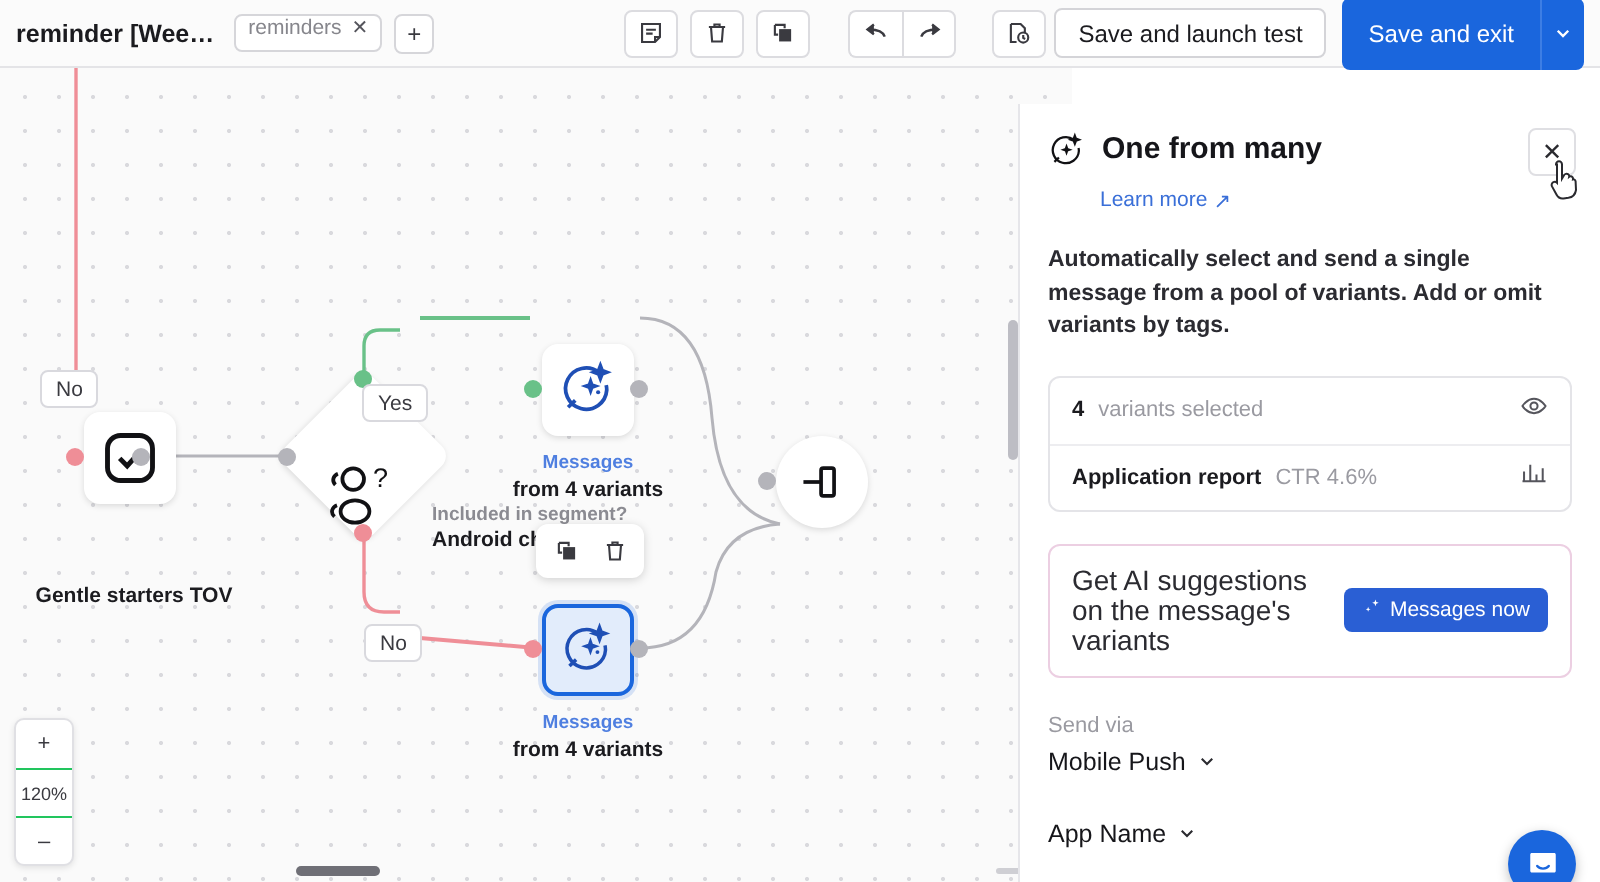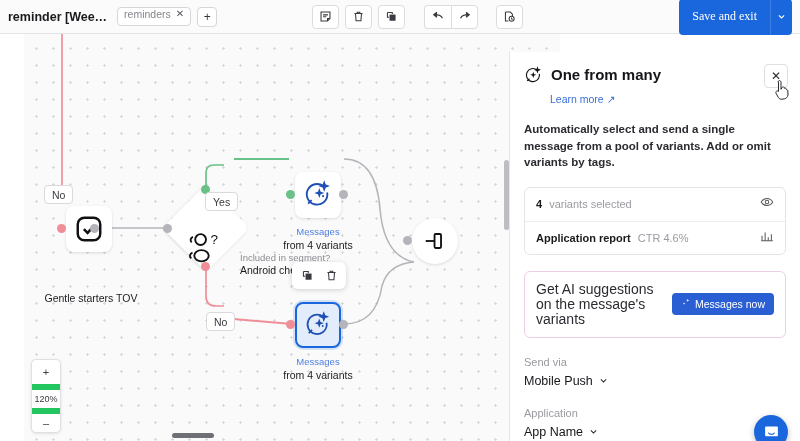--- a/index.html
+++ b/index.html
@@ -55,47 +55,47 @@
     border: 1px solid #d4d4d8; border-radius: 4px; background: #fff;
     font-size: 12px; color: #1b1b1f; cursor: pointer;
     font-family: "Liberation Sans", sans-serif;
     display: inline-flex; align-items: center;
   }
   .btn-primary-split { display: inline-flex; align-items: stretch; }
   .btn-primary {
     height: 36px; padding: 0 13px;
     background: #1a66dd; color: #fff; border: none;
     border-radius: 4px 0 0 4px; font-size: 12px; cursor: pointer;
-    font-family: Liberation Serif, serif;
+    font-family: Liberation Sans, sans-serif;
     display: inline-flex; align-items: center;
   }
   .btn-primary-caret {
     width: 22px; background: #1a66dd; color: #fff;
     border: none; border-left: 1px solid #3d7ee4;
     border-radius: 0 4px 4px 0; cursor: pointer;
     display: inline-flex; align-items: center; justify-content: center;
     font-size: 9px;
   }
 
   
   .canvas {
     position: absolute; top: 34px; left: 0; width: 536px; height: 407px;
-    background: #fafafa; overflow: hidden; margin-left: 24px;
+    background: #fafafa; overflow: hidden;
   }
   .dots {
     position: absolute; inset: 0;
     background-image: radial-gradient(#d9d9dd 1px, transparent 1.1px);
     background-size: 17px 17px;
     background-position: 4px 6px;
   }
   .edges { position: absolute; inset: 0; }
 
   .node-label {
     position: absolute; font-size: 10.5px; color: #1b1b1f;
-    white-space: nowrap; text-align: center;
+    white-space: nowrap; text-align: center; font-weight: bold;
   }
   .node-label.sub { color: #8b8b92; font-size: 9.5px; }
   .node-label.link { color: #4f7fe0; font-size: 9.5px; }
 
   .sq-node {
     position: absolute; width: 46px; height: 46px;
     background: #fff; border-radius: 8px;
     box-shadow: 0 1px 3px rgba(0,0,0,.13);
     display: flex; align-items: center; justify-content: center;
   }
@@ -147,21 +147,21 @@
     position: absolute; left: 7px; top: 325px; width: 30px;
     background: #fff; border: 1px solid #e0e0e4; border-radius: 5px;
     box-shadow: 0 1px 3px rgba(0,0,0,.10);
     overflow: hidden;
   }
   .zoom-ctl div {
     height: 24px; display: flex; align-items: center; justify-content: center;
     font-size: 11px; color: #3a3a40; cursor: pointer;
   }
   .zoom-ctl .lvl { font-size: 9px; cursor: default; }
-  .zoom-ctl div + div { border-top: 6px solid #22c55e; }
+  .zoom-ctl div + div { border-top: 1px solid #22c55e; }
 
   .hscroll-track {
     position: absolute; left: 0; bottom: 2px; width: 536px; height: 6px;
   }
   .hscroll-thumb {
     position: absolute; left: 148px; top: 0; width: 42px; height: 5px;
     background: #6f6f76; border-radius: 3px;
   }
   .hscroll-thumb2 {
     position: absolute; left: 498px; top: 1px; width: 36px; height: 3px;
@@ -296,20 +296,21 @@
         <svg width="13" height="13" viewBox="0 0 16 16" fill="none" stroke="#3a3a40" stroke-width="1.3">
           <path d="M3 2.5h6l2.6 2.6v3"></path>
             <path d="M3 2.5v11h3.5"></path>
           <circle cx="10.6" cy="10.8" r="3.1"></circle>
             <path d="M10.6 9.2v1.8l1.2.7"></path>
         </svg>
       </div>
     </div>
 
     <div class="tb-actions">
+      <button class="btn-secondary">Save and launch test</button>
       <span class="btn-primary-split">
         <button class="btn-primary">Save and exit</button>
         <button class="btn-primary-caret">
           <svg width="9" height="9" viewBox="0 0 12 12" fill="none" stroke="#fff" stroke-width="1.6">
             <path d="M2.5 4.5L6 8l3.5-3.5"></path>
           </svg>
         </button>
       </span>
     </div>
   </div>
@@ -505,21 +506,20 @@
         <span>Mobile Push</span>
         <span>
           <svg width="9" height="9" viewBox="0 0 12 12" fill="none" stroke="#2a2a2f" stroke-width="1.4">
             <path d="M2.5 4.5L6 8l3.5-3.5"></path>
           </svg>
         </span>
       </div>
     </div>
 
     <div class="field">
-      <div class="field-label">Application</div>
       <div class="field-value">
         <span>App Name</span>
         <span>
           <svg width="9" height="9" viewBox="0 0 12 12" fill="none" stroke="#2a2a2f" stroke-width="1.4">
             <path d="M2.5 4.5L6 8l3.5-3.5"></path>
           </svg>
         </span>
       </div>
     </div>
 

